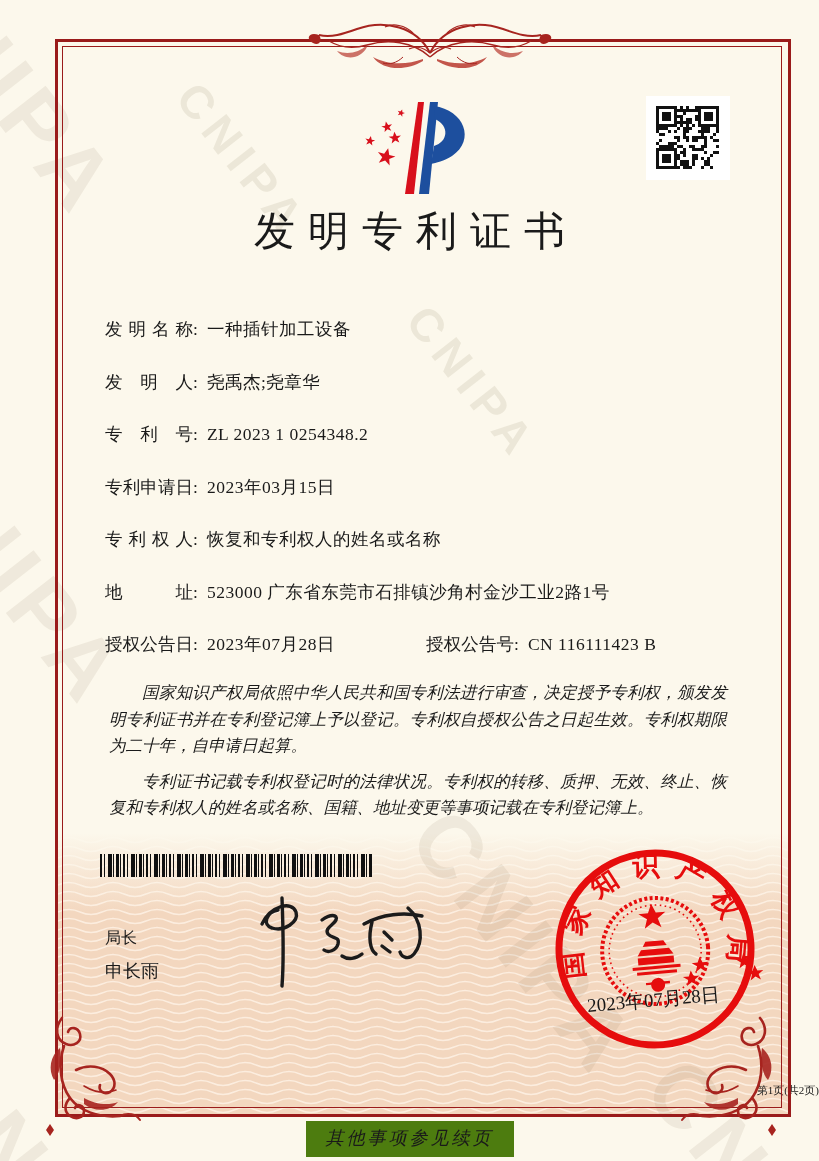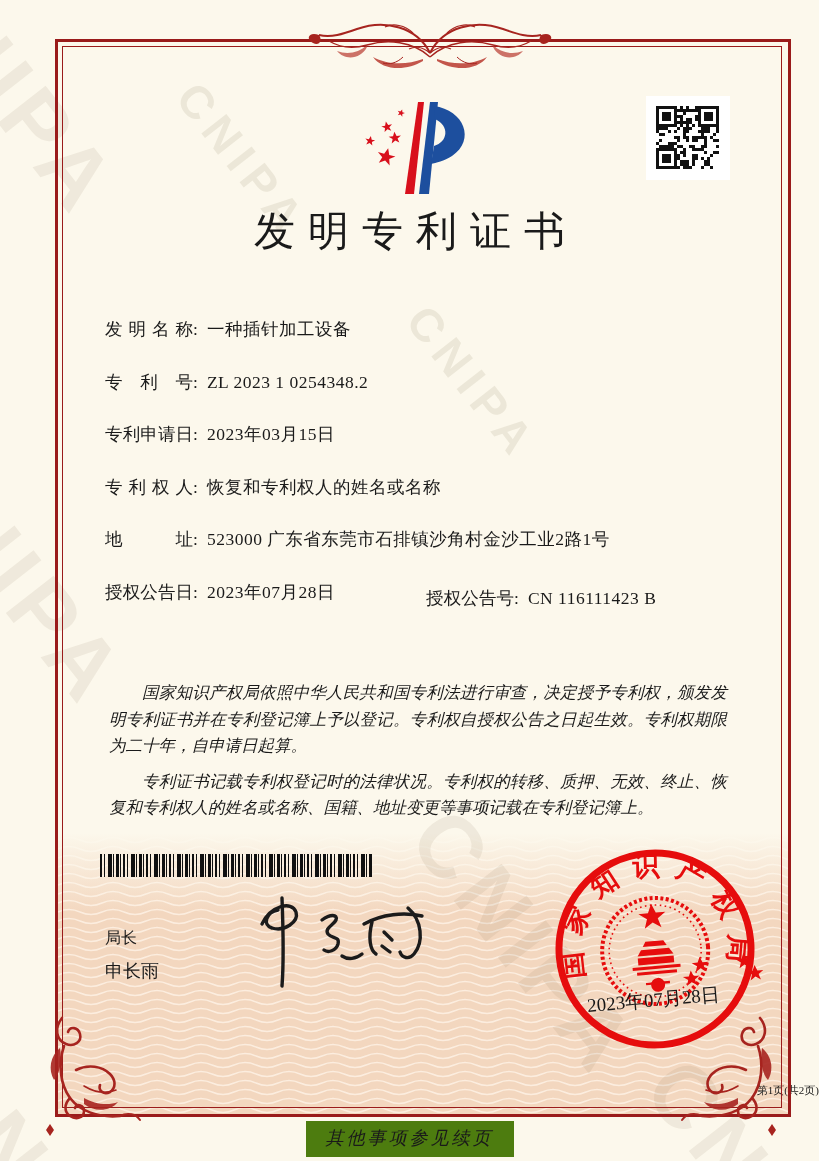--- a/index.html
+++ b/index.html
@@ -27,21 +27,21 @@
   .logo{position:absolute;left:350px;top:100px;z-index:3;}
 
   .title{position:absolute;left:0;right:0;top:204px;text-align:center;font-size:41px;
          letter-spacing:13px;padding-left:13px;z-index:3;font-weight:500;}
 
   .fields{position:absolute;left:105px;top:306px;right:60px;z-index:3;font-size:17.5px;}
   .frow{position:relative;margin-bottom:30.5px;height:22px;white-space:nowrap;}
   .f-label{display:inline-block;width:88px;text-align:justify;text-align-last:justify;margin-top:11px;}
   .f-colon{display:inline-block;margin-right:9px;}
   .f-value{letter-spacing:0.5px;}
-  .grant2{position:absolute;left:321px;top:6px;}
+  .grant2{position:absolute;left:321px;top:0;}
 
   .paras{position:absolute;left:100px;top:671px;width:636px;z-index:3;
          font-size:16.5px;line-height:26.5px;text-align:justify;font-style:italic;}
   .paras p{margin:9px;text-indent:2em;}
 
   .wave-zone{position:absolute;left:58px;top:833px;width:732px;height:283px;background:#f3d7bf;z-index:1;}
   .wave-zone svg{position:absolute;left:0;top:0;}
   .wave-fade{position:absolute;left:58px;top:833px;width:732px;height:80px;z-index:1;
              background:linear-gradient(#fcf8ec,rgba(252,248,236,0));}
 
@@ -387,20 +387,23 @@
       </svg>
   </div>
 
   <div class="title">发明专利证书</div>
 
   <div class="fields">
     <div class="frow">
       <span class="f-label">发明名称</span><span class="f-colon">:</span><span class="f-value">一种插针加工设备</span>
     </div>
     <div class="frow">
+      <span class="f-label">发明人</span><span class="f-colon">:</span><span class="f-value">尧禹杰;尧章华</span>
+    </div>
+    <div class="frow">
       <span class="f-label">专利号</span><span class="f-colon">:</span><span class="f-value">ZL 2023 1 0254348.2</span>
     </div>
     <div class="frow">
       <span class="f-label">专利申请日</span><span class="f-colon">:</span><span class="f-value">2023年03月15日</span>
     </div>
     <div class="frow">
       <span class="f-label">专利权人</span><span class="f-colon">:</span><span class="f-value">恢复和专利权人的姓名或名称</span>
     </div>
     <div class="frow">
       <span class="f-label">地址</span><span class="f-colon">:</span><span class="f-value">523000 广东省东莞市石排镇沙角村金沙工业2路1号</span>

